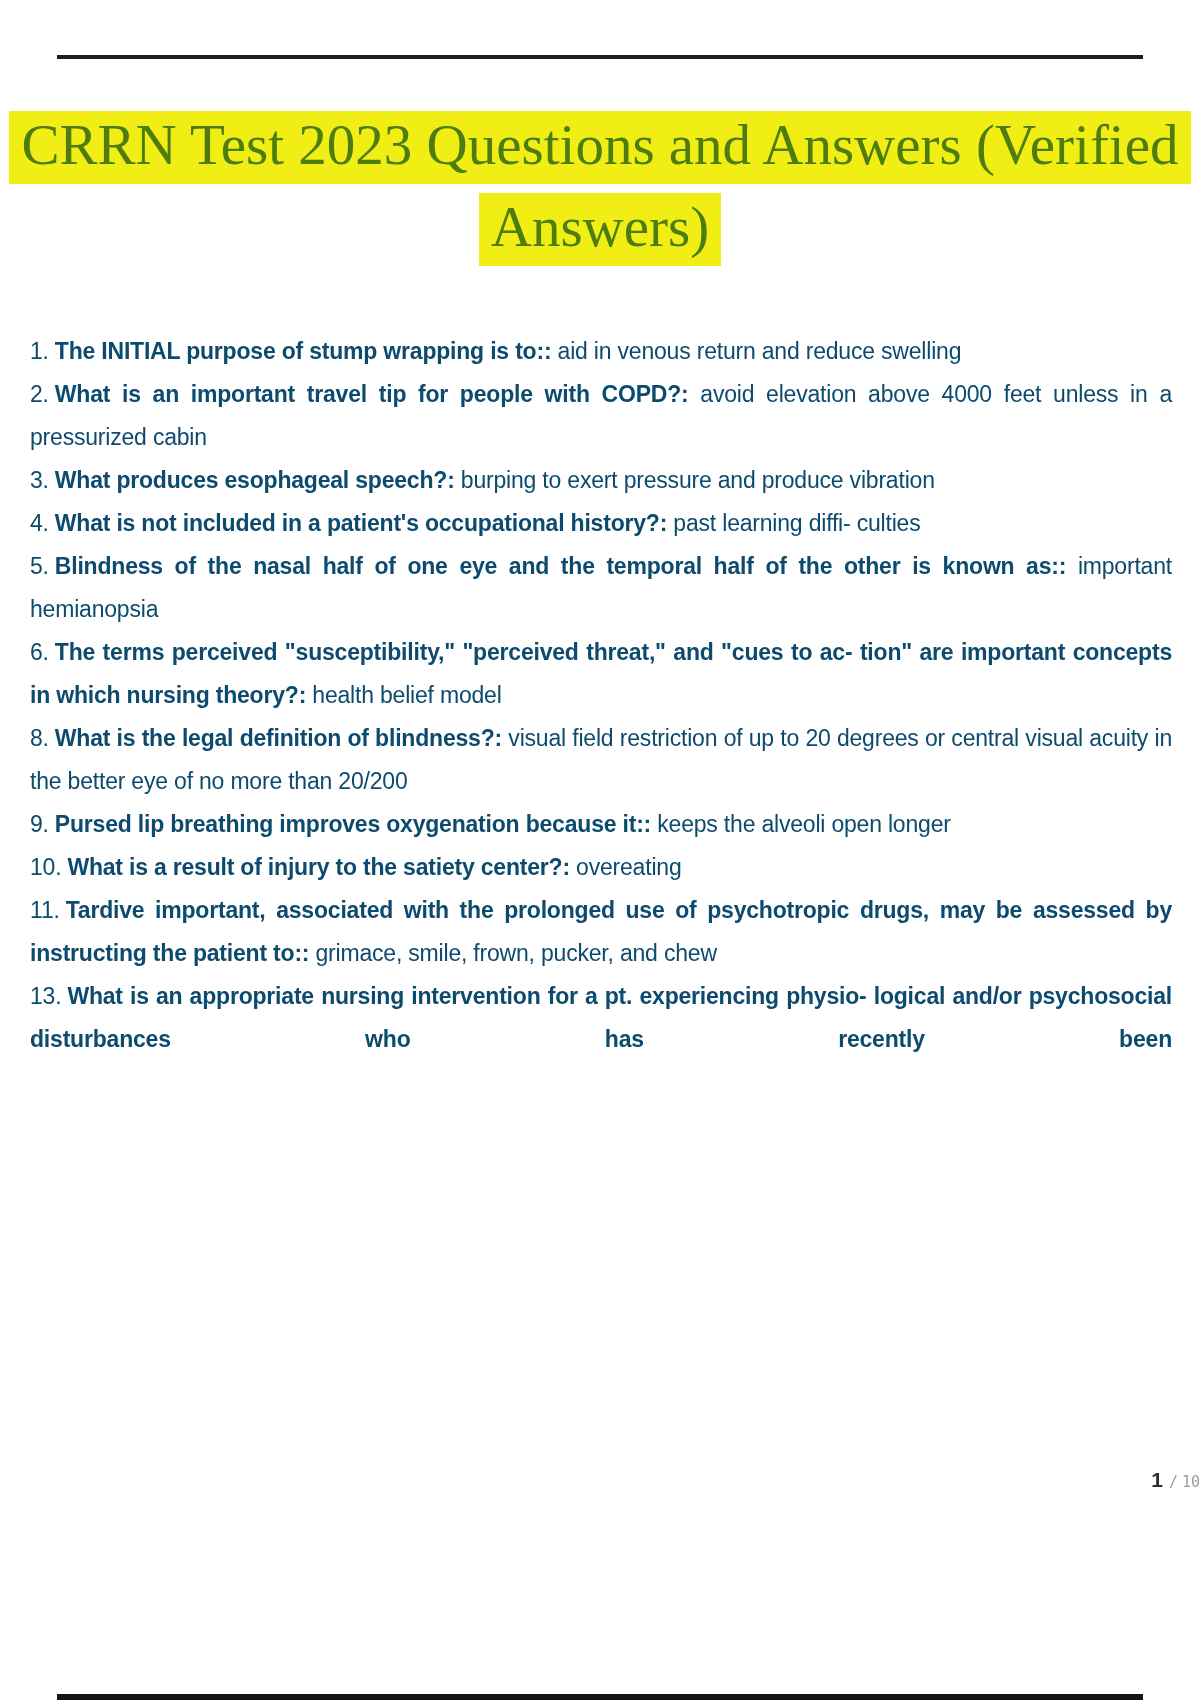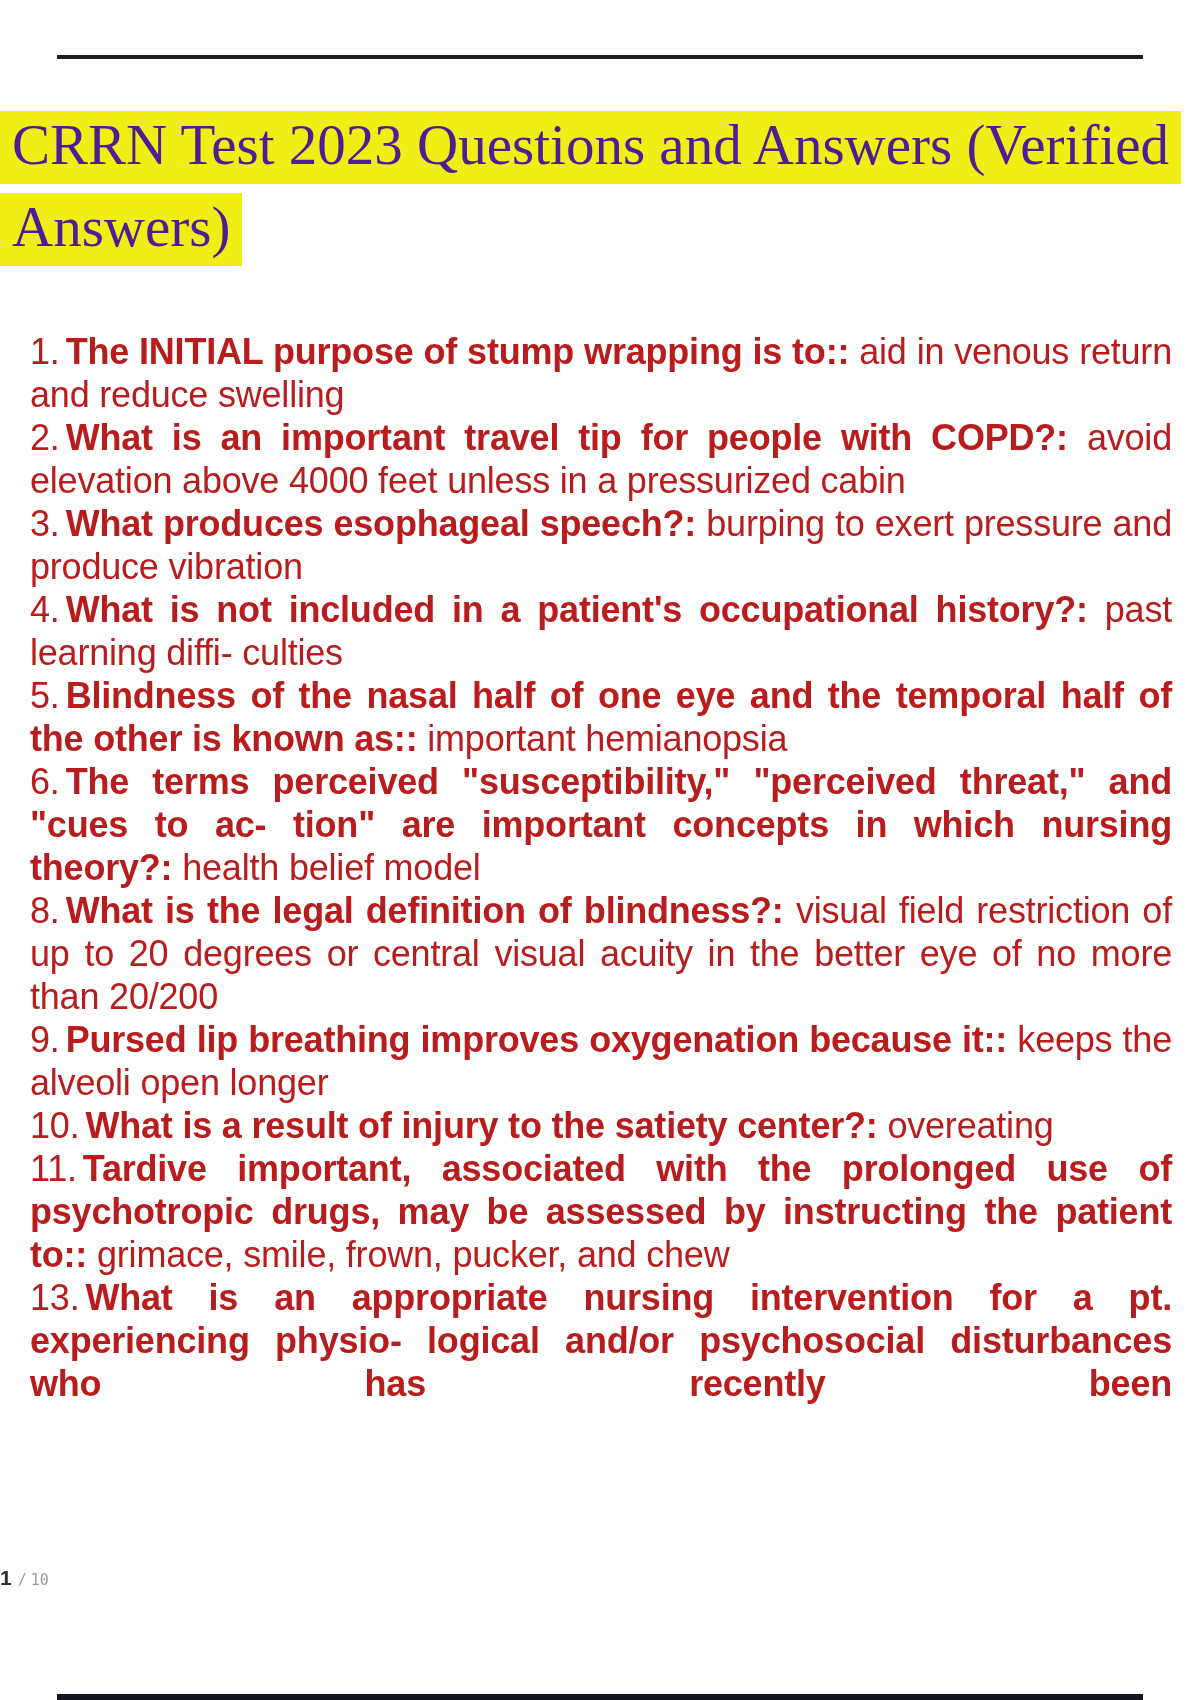--- a/index.html
+++ b/index.html
@@ -29,66 +29,67 @@
     top: 1694px;
     height: 6px;
     background: #14141c;
   }
   .title {
     position: absolute;
     top: 104px;
     left: 0;
     width: 100%;
     margin: 0;
+    text-align: center;
     font-family: "Liberation Serif", serif;
     font-weight: normal;
     font-size: 57px;
     line-height: 82px;
-    color: #4c1d95;
+    color: #4d7c0f;
   }
   .title-line {
     display: block;
   }
   .hl {
     background: #f1ee16;
     padding: 2px 12px 8px 12px;
   }
   .content {
     position: absolute;
     left: 30px;
     top: 330px;
     width: 1142px;
-    font-size: 36px;
+    font-size: 23px;
     line-height: 43px;
     letter-spacing: -0.2px;
-    color: #b91c1c;
+    color: #0c4a6e;
   }
   .content p {
     margin: 0;
     text-align: justify;
   }
   .content p.cut {
     text-align-last: justify;
   }
   .num {
     font-weight: normal;
     padding-right: 6px;
   }
   .q {
     font-weight: bold;
   }
   .a {
     font-weight: normal;
   }
   .footer {
     position: absolute;
-    top: 1566px;
+    top: 1468px;
     left: 0;
     width: 100%;
-    text-align: left;
+    text-align: right;
   }
   .footer .cur {
     font-size: 21px;
     font-weight: bold;
     color: #2e2e2e;
   }
   .footer .sep {
     font-family: "DejaVu Sans Mono", monospace;
     font-size: 15px;
     color: #9b9b9b;

